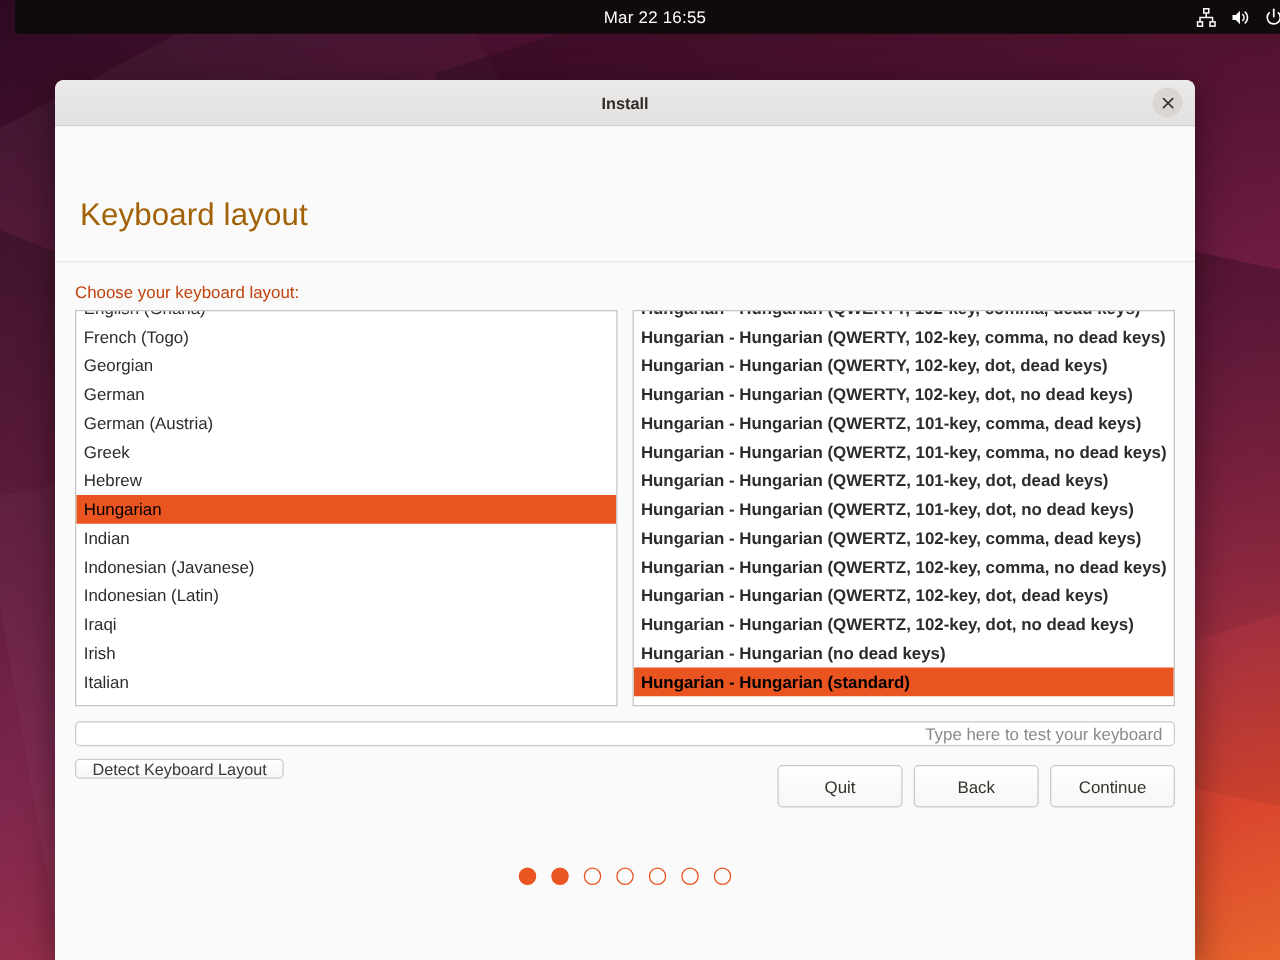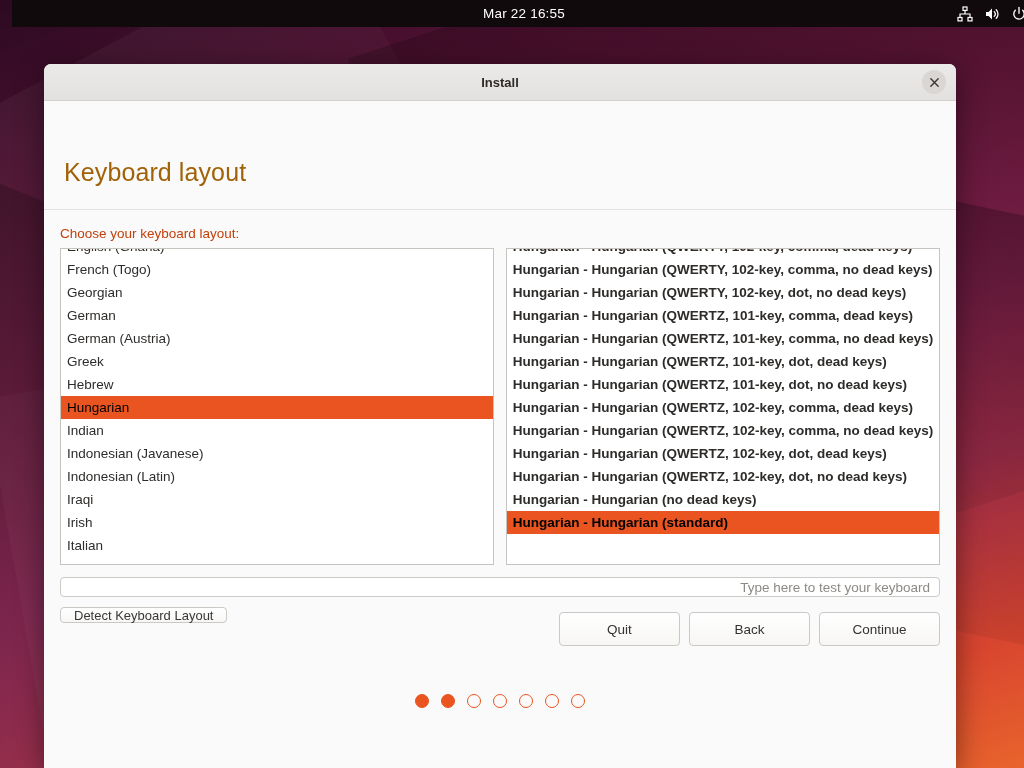--- a/index.html
+++ b/index.html
@@ -214,21 +214,21 @@
 
   
   #nav-buttons {
     position: absolute;
     right: 16px;
     top: 402px;
     display: flex;
     gap: 9px;
   }
   .nav-btn {
-    width: 121px;
+    width: 100px;
     height: 34px;
     font-size: 13.5px;
     font-family: "Liberation Sans", sans-serif;
     color: #35332f;
     background: linear-gradient(180deg, #ffffff 0%, #f7f6f4 100%);
     border: 1px solid #ccc8c4;
     border-radius: 4px;
     cursor: pointer;
   }
 
@@ -328,20 +328,21 @@
               </div>
             <div class="row ghost">Italian</div>
           </div>
         </div>
 
         <div class="listbox right">
           <div class="list-inner shifted">
             <div class="row ghost">Hungarian - Hungarian (QWERTY, 102-key, comma, dead keys)</div>
             <div id="variant-rows">
                 <div class="row">Hungarian - Hungarian (QWERTY, 102-key, comma, no dead keys)</div>
+                <div class="row">Hungarian - Hungarian (QWERTY, 102-key, dot, dead keys)</div>
                 <div class="row">Hungarian - Hungarian (QWERTY, 102-key, dot, no dead keys)</div>
                 <div class="row">Hungarian - Hungarian (QWERTZ, 101-key, comma, dead keys)</div>
                 <div class="row">Hungarian - Hungarian (QWERTZ, 101-key, comma, no dead keys)</div>
                 <div class="row">Hungarian - Hungarian (QWERTZ, 101-key, dot, dead keys)</div>
                 <div class="row">Hungarian - Hungarian (QWERTZ, 101-key, dot, no dead keys)</div>
                 <div class="row">Hungarian - Hungarian (QWERTZ, 102-key, comma, dead keys)</div>
                 <div class="row">Hungarian - Hungarian (QWERTZ, 102-key, comma, no dead keys)</div>
                 <div class="row">Hungarian - Hungarian (QWERTZ, 102-key, dot, dead keys)</div>
                 <div class="row">Hungarian - Hungarian (QWERTZ, 102-key, dot, no dead keys)</div>
                 <div class="row">Hungarian - Hungarian (no dead keys)</div>

